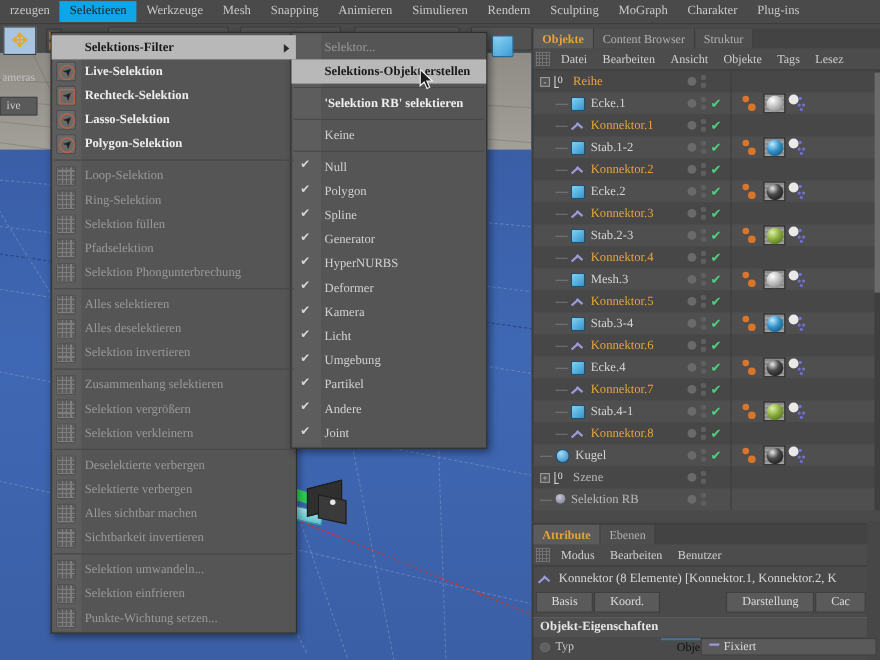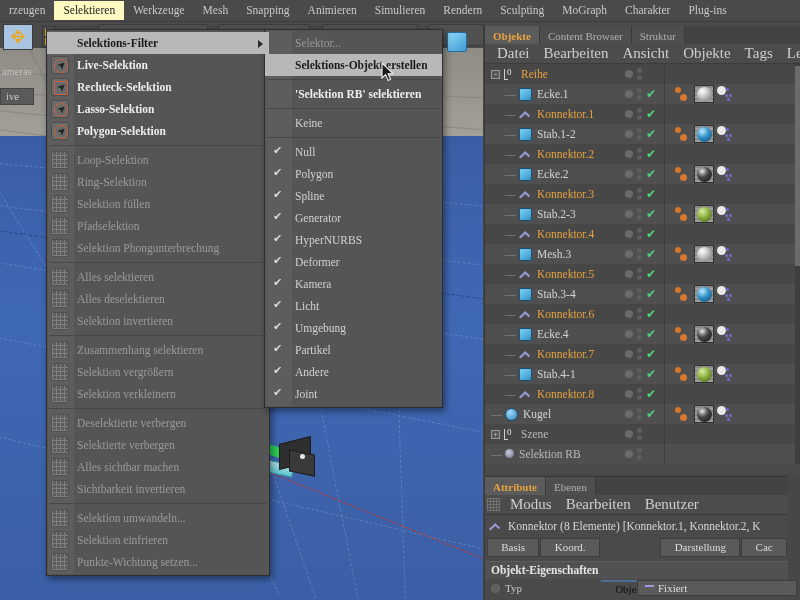--- a/index.html
+++ b/index.html
@@ -14,21 +14,21 @@
 
   
   .menubar {
     position: absolute; left: 0; top: 0; width: 800px; height: 22px;
     background: #4a4a4a; display: flex; align-items: center;
     border-bottom: 1px solid #3b3b3b;
   }
   .menubar-item {
     padding: 3px 9px 4px 9px; color: #c9c9c9; font-size: 11.5px; white-space: nowrap;
   }
-  .menubar-item.active { background: #fef9c3; color: #1c1c1c; }
+  .menubar-item.active { background: #0ea5e9; color: #1c1c1c; }
 
   
   .toolstrip {
     position: absolute; left: 0; top: 22px; width: 800px; height: 26px;
     background: #4a4a4a; overflow: hidden;
   }
   .tool-grp {
     position: absolute; top: 2px; height: 22px;
     background: #515151; border: 1px solid #3c3c3c; border-radius: 2px;
   }
@@ -176,21 +176,21 @@
     display: flex; align-items: center; height: 20px; background: #4c4c4c;
     border-bottom: 1px solid #3b3b3b; padding-left: 2px;
   }
   .om-grip {
     width: 13px; height: 13px; margin-right: 3px;
     background-image:
       repeating-linear-gradient(0deg, #919191 0 1px, transparent 1px 3px),
       repeating-linear-gradient(90deg, #919191 0 1px, transparent 1px 3px);
     opacity: .55;
   }
-  .ommenu span { font-size: 15px; color: #cfcfcf; padding: 0 7px; }
+  .ommenu span { font-size: 11px; color: #cfcfcf; padding: 0 7px; }
 
   .omtree { position: relative; height: 400px; overflow: hidden; }
   .omrow { position: relative; display: flex; align-items: center; height: 20px; }
   .omrow.alt { background: #4f4f4f; }
   .omrow.base { background: #474747; }
   .om-name {
     flex: 0 0 auto; display: flex; align-items: center;
     width: 135px; padding-left: 4px; overflow: hidden; white-space: nowrap; font-size: 11.5px;
   }
   .indent1 { padding-left: 6px; }

